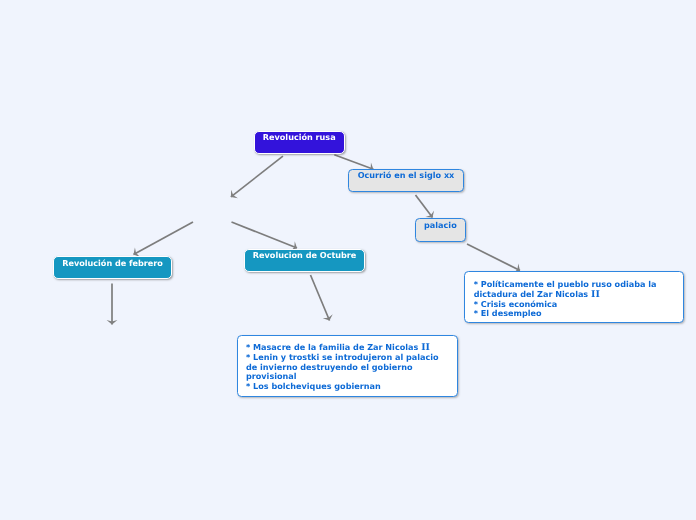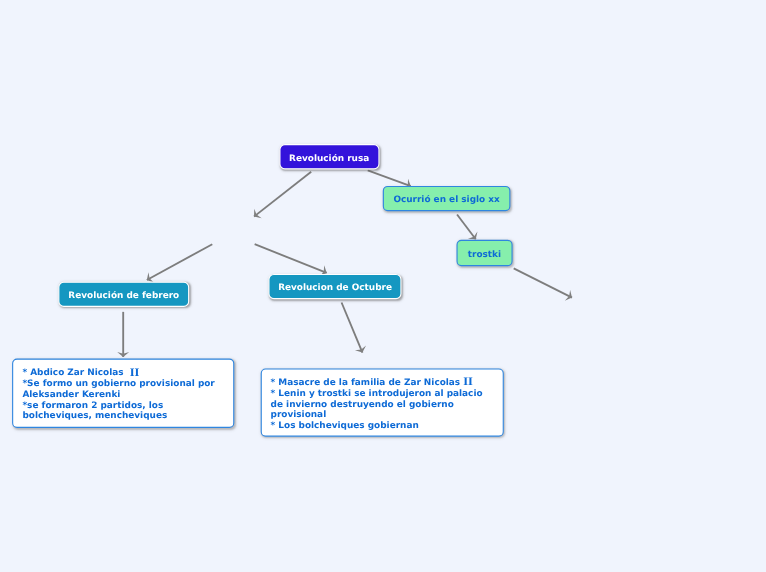--- a/index.html
+++ b/index.html
@@ -2,27 +2,27 @@
 <html><head>
 <meta charset="utf-8">
 <title>Mapa mental</title>
 <style>
     html,body{margin:0;padding:0;}
   body{width:696px;height:520px;overflow:hidden;background:#f0f4fd;
        font-family:"DejaVu Sans",sans-serif;
        -webkit-font-smoothing:antialiased;text-rendering:geometricPrecision;}
   #canvas{position:relative;width:696px;height:520px;}
   svg.links{position:absolute;left:0;top:0;width:696px;height:520px;}
-  .node{position:absolute;box-sizing:border-box;display:flex;align-items:center;justify-content:center;}
+  .node{position:absolute;box-sizing:border-box;display:flex;align-items:flex-start;justify-content:center;}
   .node .lbl{font-size:8.1px;font-weight:bold;line-height:9.8px;white-space:pre;
              position:relative;top:1.5px;}
   .topic{border:1.6px solid #fff;border-radius:5px;
          box-shadow:1px 1px 2px rgba(90,90,90,.55);}
   .topic .lbl{color:#fff;}
-  .outline{background:#86efac;border:1.7px solid #2f86e0;border-radius:4.5px;
+  .outline{background:#e5e5e5;border:1.7px solid #2f86e0;border-radius:4.5px;
            box-shadow:1px 1px 2px rgba(120,120,120,.5);}
   .outline .lbl{color:#0d6ad6;}
   .detail{position:absolute;box-sizing:border-box;background:#fff;border:1.7px solid #2f86e0;
           border-radius:4.5px;box-shadow:1px 1px 2px rgba(120,120,120,.5);}
   .detail .lbl{font-size:8.1px;font-weight:bold;line-height:9.8px;color:#0d6ad6;white-space:pre;}
   .rn{font-family:"DejaVu Serif",serif;font-weight:bold;font-size:9.4px;
       line-height:0;vertical-align:baseline;position:relative;top:0.45px;}
 </style>
 </head>
 <body style="background: rgb(240, 244, 253);">
@@ -49,42 +49,41 @@
 
   <div class="node topic" style="left:253.6px;top:130.7px;width:91.3px;height:23.2px;background:#3313db;">
     <span class="lbl">Revolución rusa</span>
   </div>
 
   <div class="node outline" style="left:347.9px;top:168.5px;width:116.2px;height:23.9px;">
     <span class="lbl">Ocurrió en el siglo xx</span>
   </div>
 
   <div class="node outline" style="left:415px;top:218.2px;width:50.8px;height:23.8px;">
-    <span class="lbl">trostki</span>
+    <span class="lbl">palacio</span>
   </div>
 
 
   <div class="node topic" style="left:243.8px;top:248.9px;width:121.6px;height:22.9px;background:#1597c1;">
     <span class="lbl">Revolucion de Octubre</span>
   </div>
 
   <div class="node topic" style="left:53.1px;top:256.4px;width:118.9px;height:22.4px;background:#1597c1;">
     <span class="lbl">Revolución de febrero</span>
   </div>
 
-  <div class="detail" style="left:11.1px;top:325.7px;width:201.8px;height:63.5px;padding:7.5px 0 0 8.3px;">
-    <div class="lbl">* Abdico Zar Nicolas  <span class="rn">II</span>
-*Se formo un gobierno provisional por
-Aleksander Kerenki
-*se formaron 2 partidos, los
-bolcheviques, mencheviques</div>
-  </div>
 
   <div class="detail" style="left:236.7px;top:321.7px;width:221.1px;height:62.8px;padding:7.3px 0 0 8.3px;margin-top:13px;">
     <div class="lbl">* Masacre de la familia de Zar Nicolas <span class="rn">II</span>
 * Lenin y trostki se introdujeron al palacio
 de invierno destruyendo el gobierno
 provisional
 * Los bolcheviques gobiernan</div>
   </div>
 
+  <div class="detail" style="left:463.7px;top:270.6px;width:220.5px;height:52.2px;padding:8.5px 0 0 9.0px;">
+    <div class="lbl">* Políticamente el pueblo ruso odiaba la
+dictadura del Zar Nicolas <span class="rn">II</span>
+* Crisis económica
+* El desempleo</div>
+  </div>
 
 </div>
 
 </body></html>

